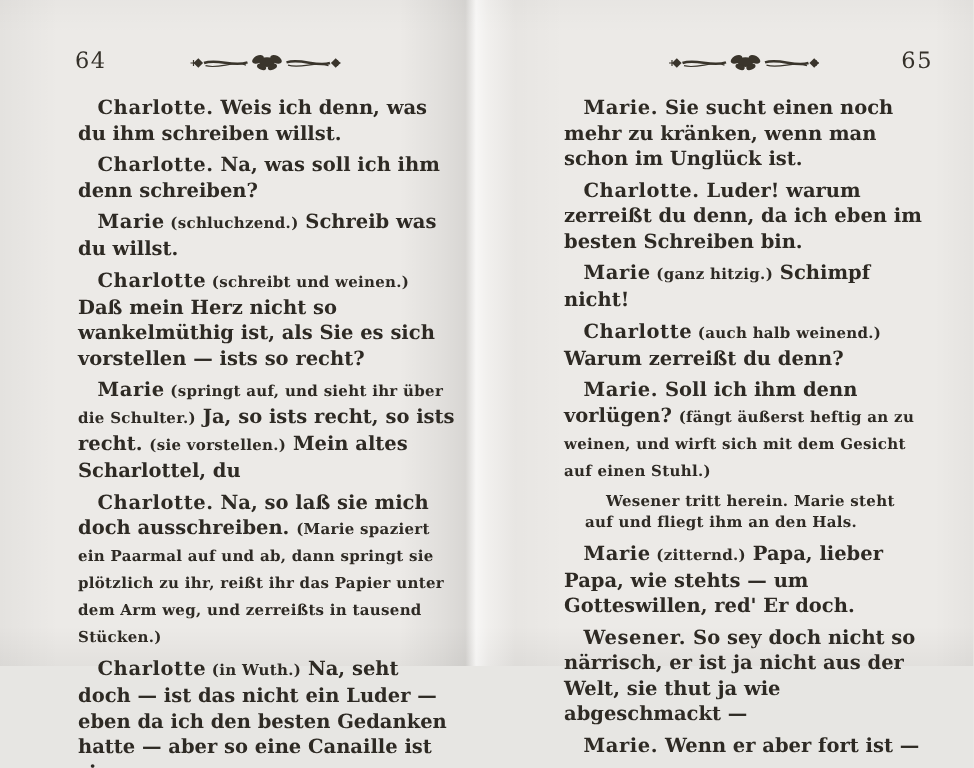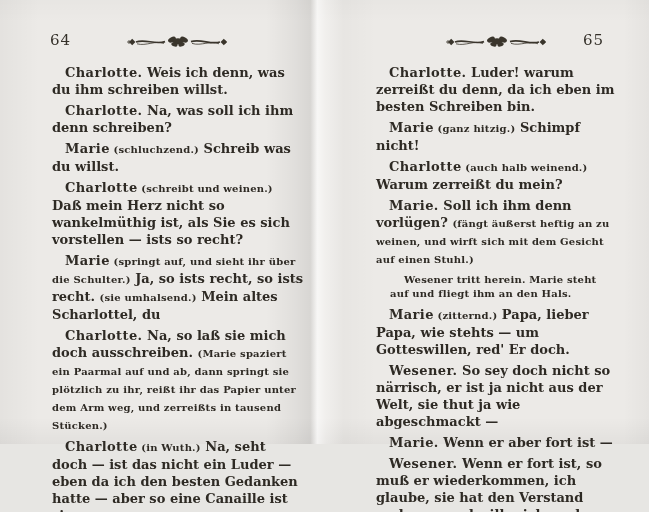--- a/index.html
+++ b/index.html
@@ -24,21 +24,21 @@
   }
   .page { position:absolute; top:30px; }
   #page-left  { left:48px;  width:260px; }
   #page-right { left:372px; width:250px; }
   .page-head { position:relative; height:24px; margin-bottom:10px; }
   .page-num {
     position:absolute; top:1px; font-size:15px; font-weight:normal;
     letter-spacing:1px; color:#35312a;
   }
   #page-left  .page-num { left:2px; }
-  #page-right .page-num { right:18px; }
+  #page-right .page-num { right:0; }
   .ornament {
     position:absolute; left:50%; top:4px; transform:translateX(-50%);
     line-height:0;
   }
   .page-body { font-size:13px; line-height:17px; font-weight:bold; }
   .para { margin:4px; text-indent:13px; }
   .seg-speaker { font-weight:bold; letter-spacing:0.4px; }
   .seg-normal  { font-weight:bold; }
   .seg-stage   { font-size:10px; font-weight:bold; letter-spacing:0.2px; }
   .para.stage-center {
@@ -72,21 +72,21 @@
             <path d="M99 6 v4 M97 8 h4" stroke-width="0.8" fill="none"></path>
           </g>
         </svg>
       </span>
     </div>
     <div class="page-body">
         <p class="para speech"><span class="seg-speaker">Charlotte.</span><span class="seg-normal"> Weis ich denn, was du ihm schreiben willst.</span></p>
         <p class="para speech"><span class="seg-speaker">Charlotte.</span><span class="seg-normal"> Na, was soll ich ihm denn schreiben?</span></p>
         <p class="para speech"><span class="seg-speaker">Marie</span><span class="seg-stage"> (schluchzend.)</span><span class="seg-normal"> Schreib was du willst.</span></p>
         <p class="para speech"><span class="seg-speaker">Charlotte</span><span class="seg-stage"> (schreibt und weinen.)</span><span class="seg-normal"> Daß mein Herz nicht so wankelmüthig ist, als Sie es sich vorstellen — ists so recht?</span></p>
-        <p class="para speech"><span class="seg-speaker">Marie</span><span class="seg-stage"> (springt auf, und sieht ihr über die Schulter.)</span><span class="seg-normal"> Ja, so ists recht, so ists recht. </span><span class="seg-stage">(sie umhalsend.)</span><span class="seg-normal"> Mein altes Scharlottel, du</span></p>
+        <p class="para speech"><span class="seg-speaker">Marie</span><span class="seg-stage"> (springt auf, und sieht ihr über die Schulter.)</span><span class="seg-normal"> Ja, so ists recht, so ists recht. </span><span class="seg-stage">(sie vorstellen.)</span><span class="seg-normal"> Mein altes Scharlottel, du</span></p>
         <p class="para speech"><span class="seg-speaker">Charlotte.</span><span class="seg-normal"> Na, so laß sie mich doch ausschreiben. </span><span class="seg-stage">(Marie spaziert ein Paarmal auf und ab, dann springt sie plötzlich zu ihr, reißt ihr das Papier unter dem Arm weg, und zerreißts in tausend Stücken.)</span></p>
         <p class="para speech"><span class="seg-speaker">Charlotte</span><span class="seg-stage"> (in Wuth.)</span><span class="seg-normal"> Na, seht doch — ist das nicht ein Luder — eben da ich den besten Gedanken hatte — aber so eine Canaille ist sie.</span></p>
       </div>
   </div>
 
   <div class="page" id="page-right">
     <div class="page-head">
       <span class="ornament">
         <svg width="104" height="16" viewBox="0 0 104 16" aria-hidden="true">
           <g fill="#3a352c" stroke="#3a352c">
@@ -102,23 +102,24 @@
             <path d="M65 7.6 C 75 4.6, 85 11, 94 8" fill="none" stroke-width="1.7"></path>
             <path d="M66 9.4 C 75 12.4, 85 6, 93 9.8" fill="none" stroke-width="0.8"></path>
             <path d="M101 8 l-3.2 -3.2 L94.6 8 l3.2 3.2 Z" stroke="none"></path>
             <path d="M99 6 v4 M97 8 h4" stroke-width="0.8" fill="none"></path>
           </g>
         </svg>
       </span>
       <span class="page-num">65</span>
     </div>
     <div class="page-body">
+        <p class="para speech"><span class="seg-speaker">Marie.</span><span class="seg-normal"> Sie sucht einen noch mehr zu kränken, wenn man schon im Unglück ist.</span></p>
         <p class="para speech"><span class="seg-speaker">Charlotte.</span><span class="seg-normal"> Luder! warum zerreißt du denn, da ich eben im besten Schreiben bin.</span></p>
         <p class="para speech"><span class="seg-speaker">Marie</span><span class="seg-stage"> (ganz hitzig.)</span><span class="seg-normal"> Schimpf nicht!</span></p>
-        <p class="para speech"><span class="seg-speaker">Charlotte</span><span class="seg-stage"> (auch halb weinend.)</span><span class="seg-normal"> Warum zerreißt du mein?</span></p>
+        <p class="para speech"><span class="seg-speaker">Charlotte</span><span class="seg-stage"> (auch halb weinend.)</span><span class="seg-normal"> Warum zerreißt du denn?</span></p>
         <p class="para speech"><span class="seg-speaker">Marie.</span><span class="seg-normal"> Soll ich ihm denn vorlügen? </span><span class="seg-stage">(fängt äußerst heftig an zu weinen, und wirft sich mit dem Gesicht auf einen Stuhl.)</span></p>
         <p class="para stage-center"><span class="seg-stage">Wesener tritt herein. Marie steht auf und fliegt ihm an den Hals.</span></p>
         <p class="para speech"><span class="seg-speaker">Marie</span><span class="seg-stage"> (zitternd.)</span><span class="seg-normal"> Papa, lieber Papa, wie stehts — um Gotteswillen, red' Er doch.</span></p>
         <p class="para speech"><span class="seg-speaker">Wesener.</span><span class="seg-normal"> So sey doch nicht so närrisch, er ist ja nicht aus der Welt, sie thut ja wie abgeschmackt —</span></p>
         <p class="para speech"><span class="seg-speaker">Marie.</span><span class="seg-normal"> Wenn er aber fort ist —</span></p>
         <p class="para speech"><span class="seg-speaker">Wesener.</span><span class="seg-normal"> Wenn er fort ist, so muß er wiederkommen, ich glaube, sie hat den Verstand verloren, und will mich auch wunderlich machen. Ich kenne das Haus seit länger als gestern, sie werden doch das nicht wollen auf sich sitzen lassen. Kurz und gut, schick herauf zu unserm Notarius</span></p>
       </div>
   </div>
 
 </div>

